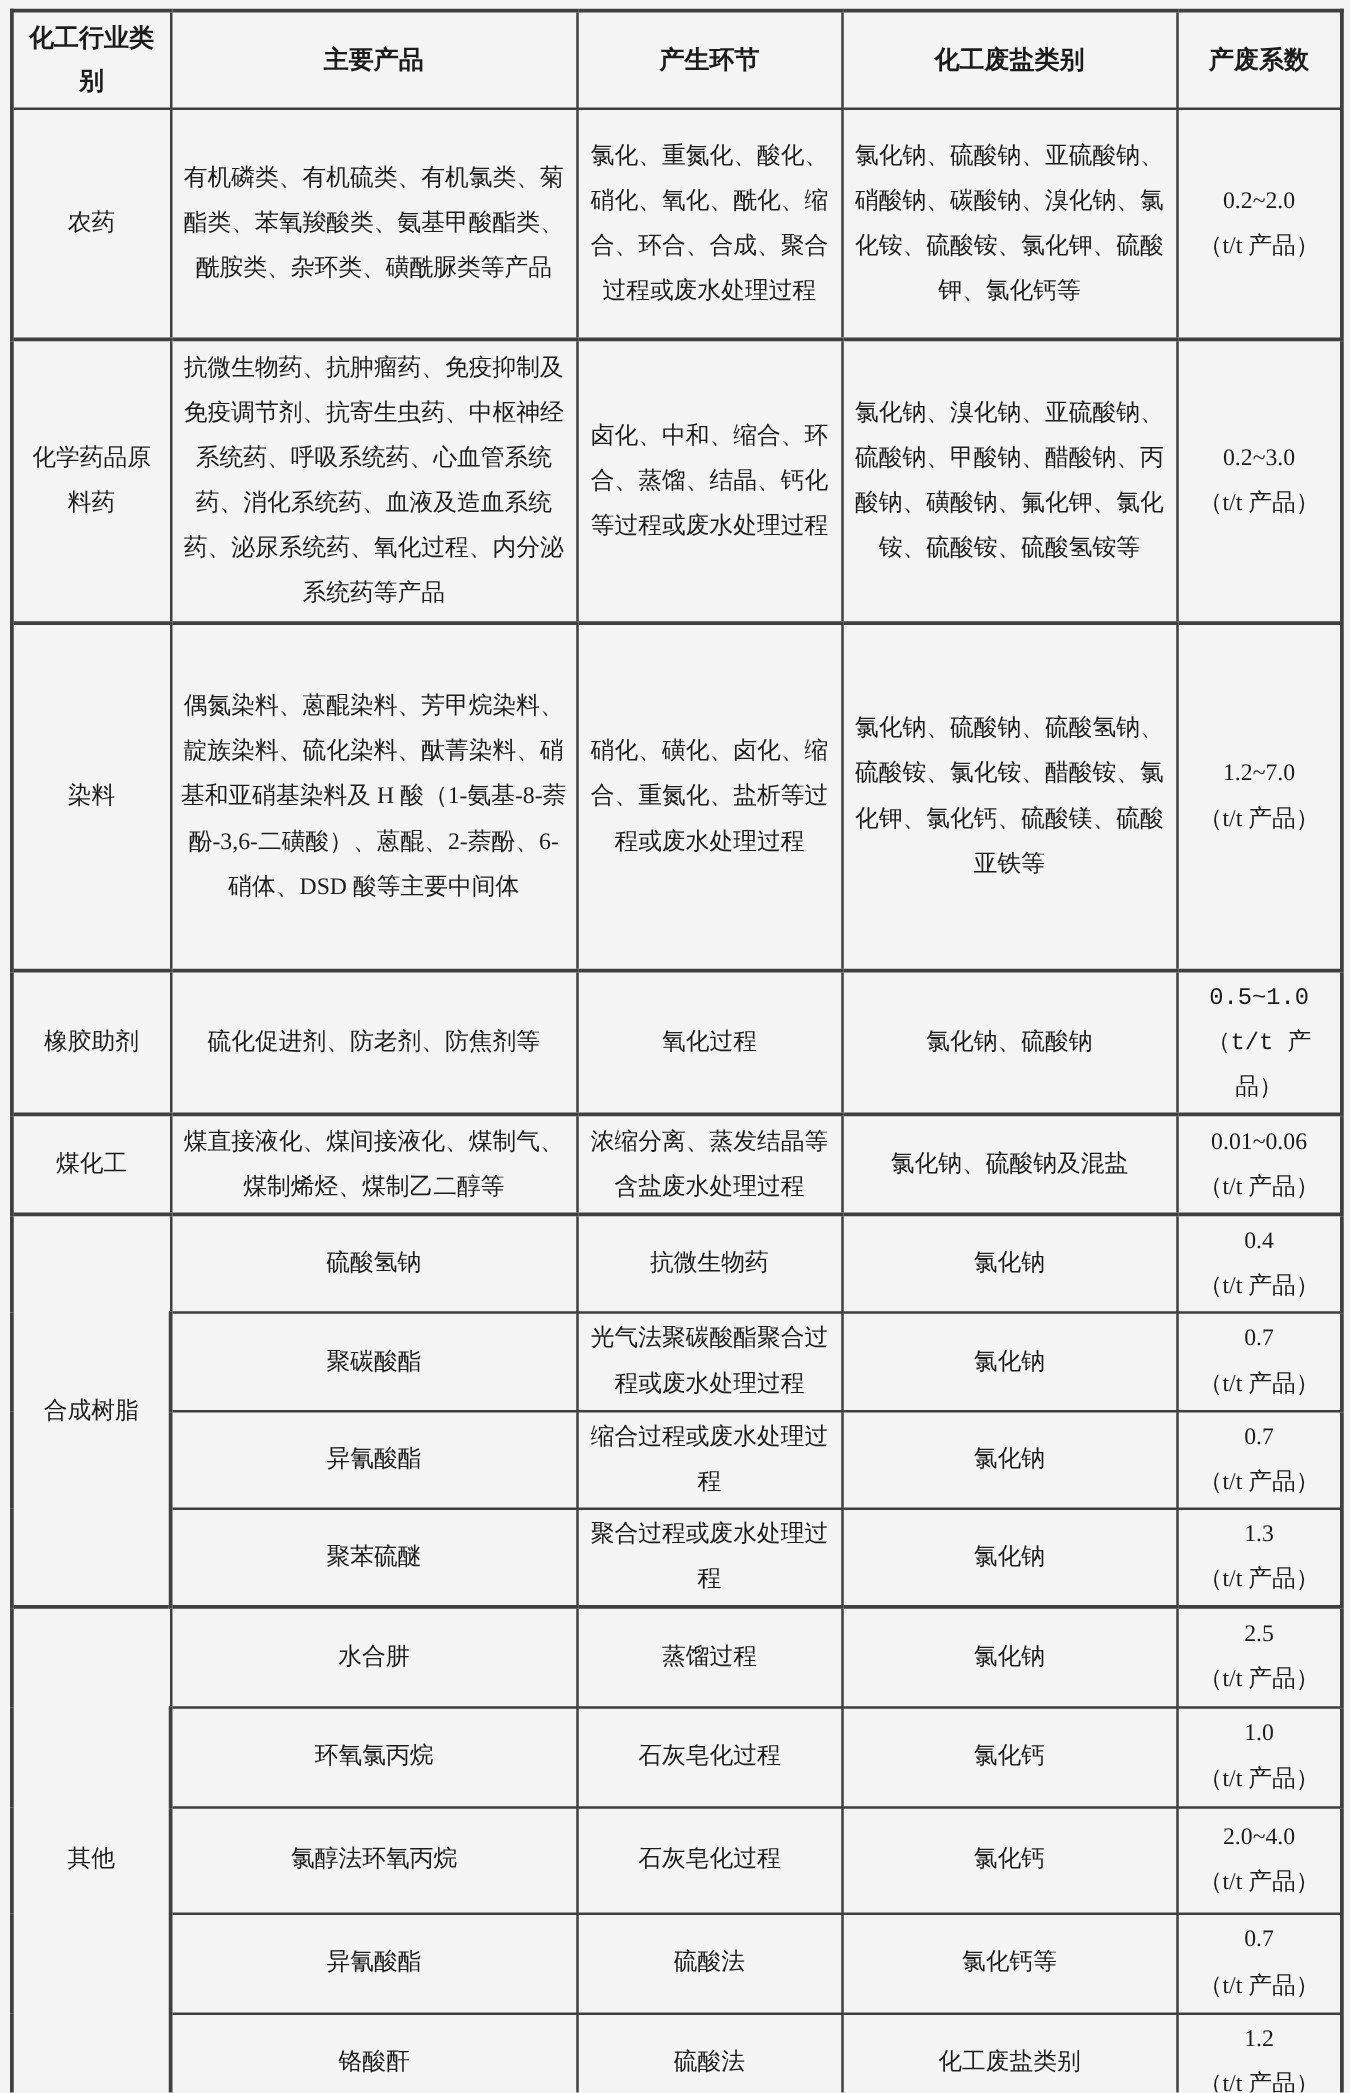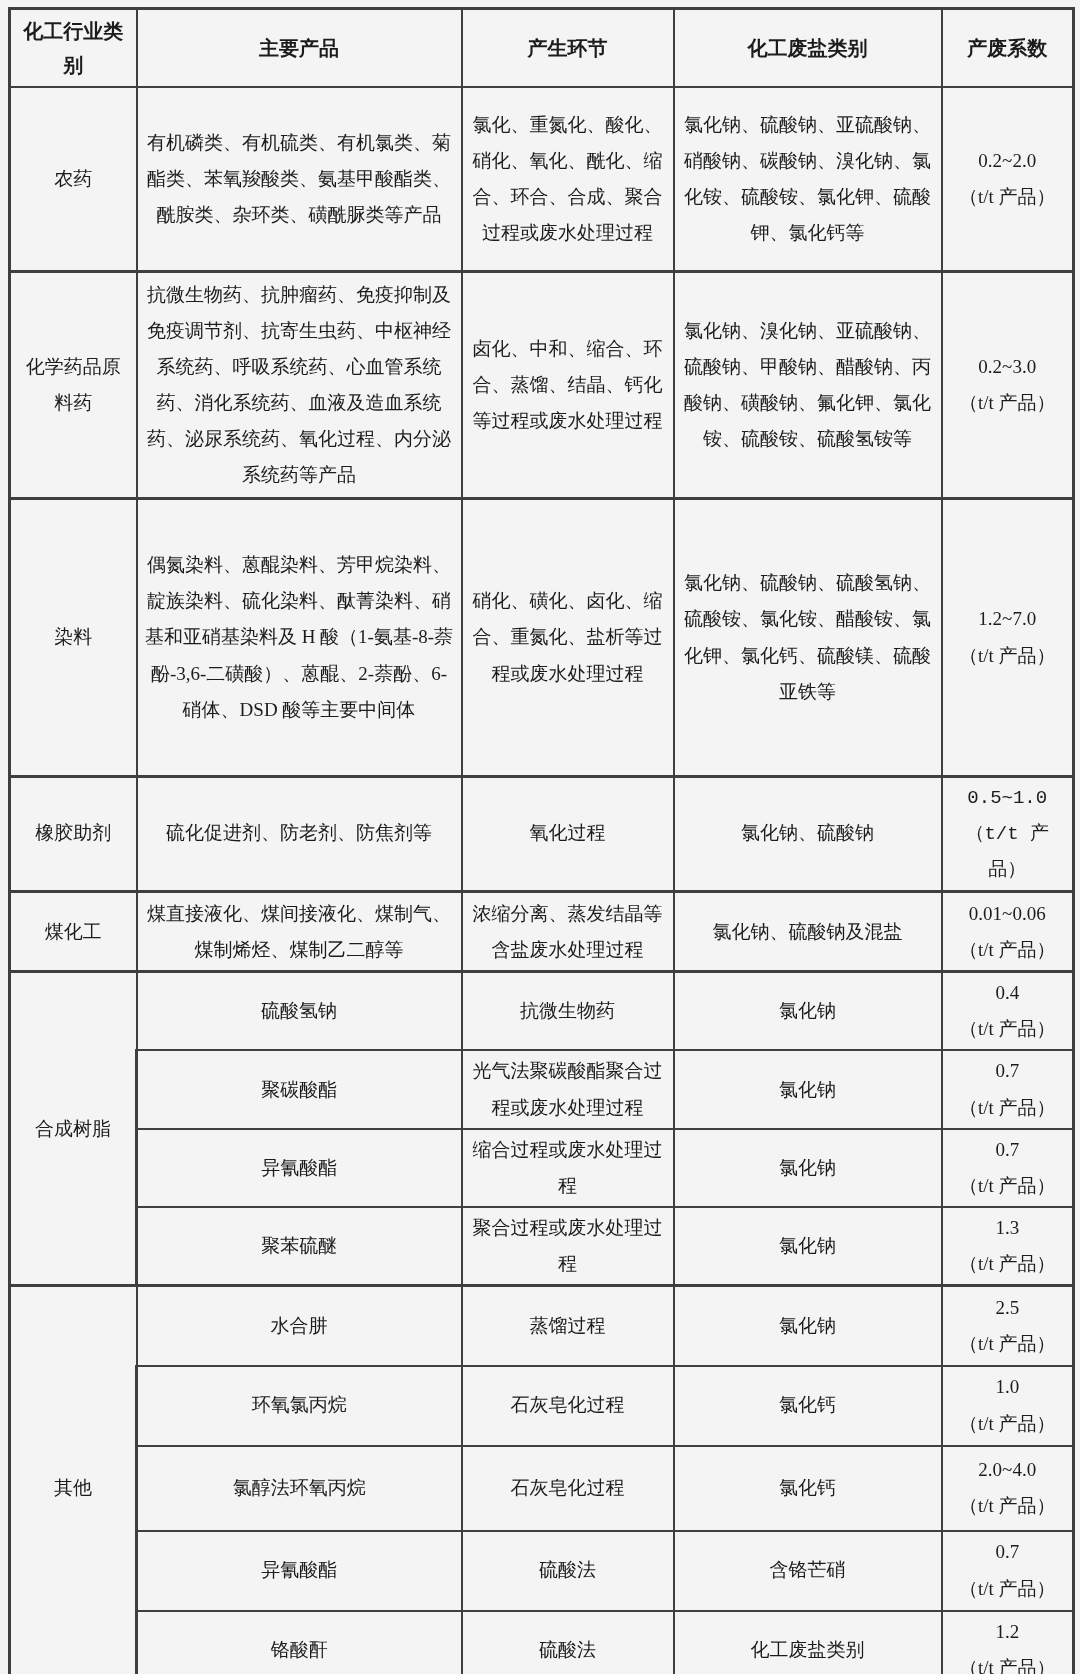--- a/index.html
+++ b/index.html
@@ -189,21 +189,21 @@
           <td>石灰皂化过程</td>
           <td>氯化钙</td>
           <td class="cell-coeff">
             <span class="coeff-value">2.0~4.0</span>
             <span class="coeff-unit">（t/t 产品）</span>
           </td>
         </tr>
         <tr style="height: 80px;">
           <td>异氰酸酯</td>
           <td>硫酸法</td>
-          <td>含铬芒硝</td>
+          <td>氯化钙等</td>
           <td class="cell-coeff">
             <span class="coeff-value">0.7</span>
             <span class="coeff-unit">（t/t 产品）</span>
           </td>
         </tr>
         <tr style="height: 78px;">
           <td>铬酸酐</td>
           <td>硫酸法</td>
           <td>化工废盐类别</td>
           <td class="cell-coeff">

